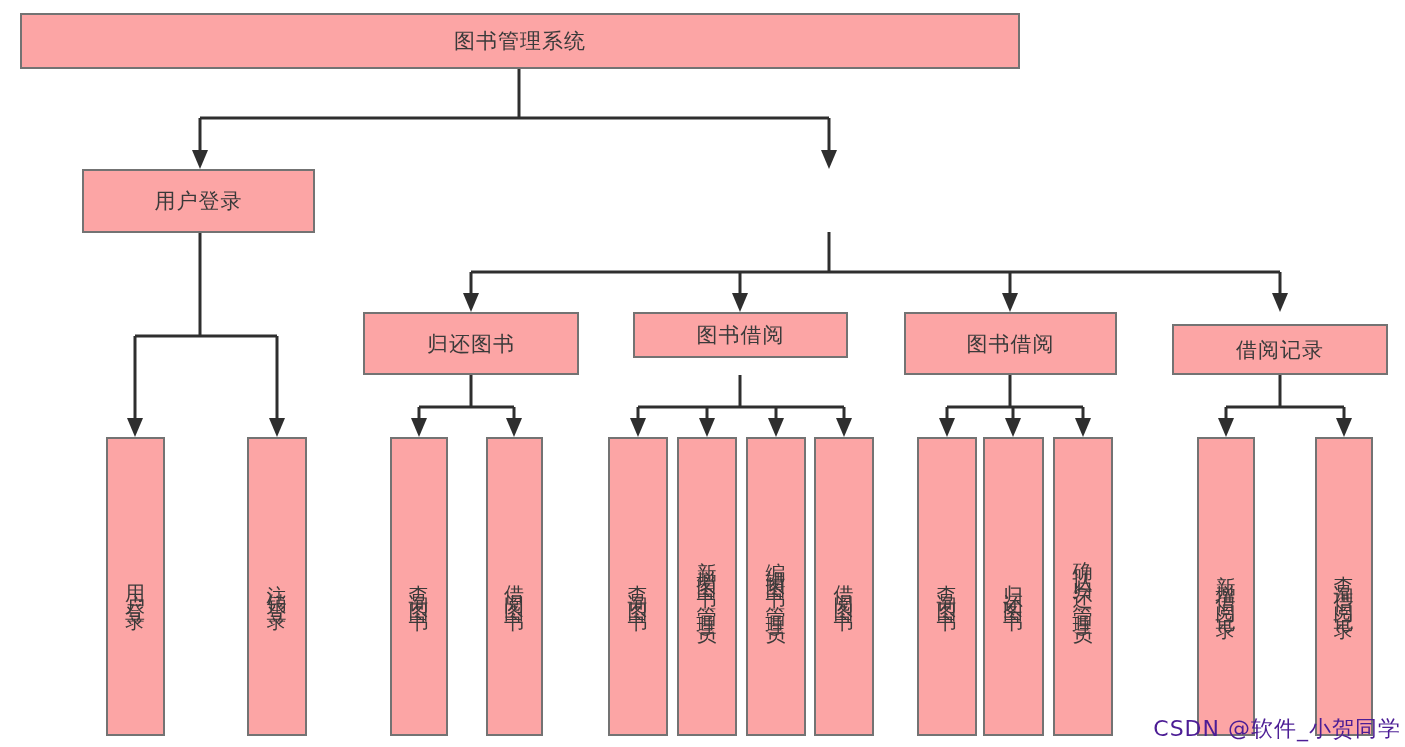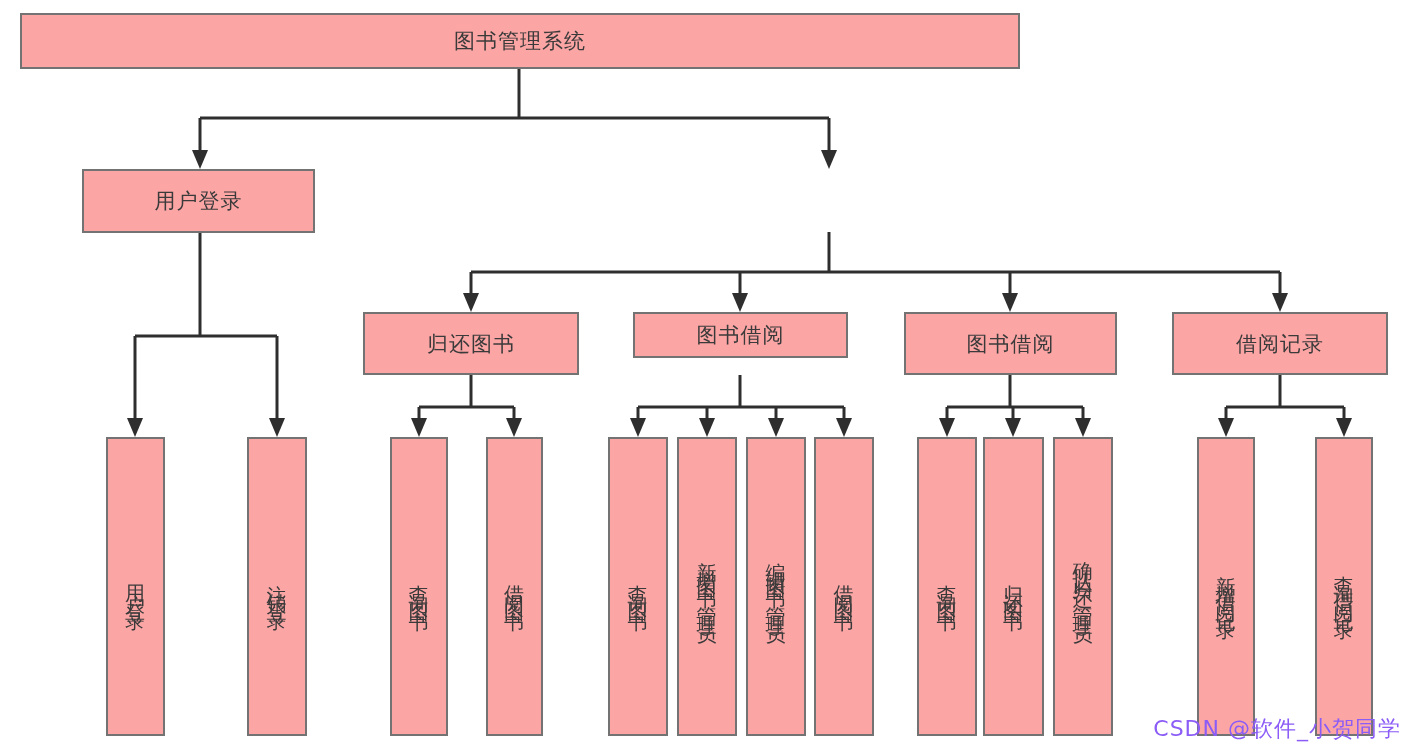--- a/index.html
+++ b/index.html
@@ -31,39 +31,39 @@
     line-height:1;
     padding:6px 0;
   }
   
   .n-root{left:20px;top:13px;width:1000px;height:56px;}
   .n-user-login{left:82px;top:169px;width:233px;height:64px;}
   .n-book-mgmt{left:712px;top:169px;width:235px;height:63px;}
   .n-new-book-rec{left:363px;top:312px;width:216px;height:63px;}
   .n-book-borrow{left:633px;top:312px;width:215px;height:46px;}
   .n-current-borrow{left:904px;top:312px;width:213px;height:63px;}
-  .n-borrow-record{left:1172px;top:312px;width:216px;height:63px;}
+  .n-borrow-record{left:1172px;top:324px;width:216px;height:51px;}
   .n-g1a{left:106px;top:437px;width:59px;height:299px;}
   .n-g1b{left:247px;top:437px;width:60px;height:299px;}
   .n-g2a{left:390px;top:437px;width:58px;height:299px;}
   .n-g2b{left:486px;top:437px;width:57px;height:299px;}
   .n-g3a{left:608px;top:437px;width:60px;height:299px;}
   .n-g3b{left:677px;top:437px;width:60px;height:299px;}
   .n-g3c{left:746px;top:437px;width:60px;height:299px;}
   .n-g3d{left:814px;top:437px;width:60px;height:299px;}
   .n-g4a{left:917px;top:437px;width:60px;height:299px;}
   .n-g4b{left:983px;top:437px;width:61px;height:299px;}
   .n-g4c{left:1053px;top:437px;width:60px;height:299px;}
   .n-g5a{left:1197px;top:437px;width:58px;height:299px;}
   .n-g5b{left:1315px;top:437px;width:58px;height:299px;}
   #watermark{
     position:absolute;
     right:4px;top:714px;
     font-size:22px;
-    color:#8b5cf6;
+    color:#4c1d95;
     letter-spacing:1px;
     white-space:nowrap;
   }
   .wire{stroke:#2e2e2e;stroke-width:3;fill:none;}
   .arrow{fill:#2e2e2e;stroke:none;}
 </style>
 </head>
 <body>
 
 <div id="canvas">

